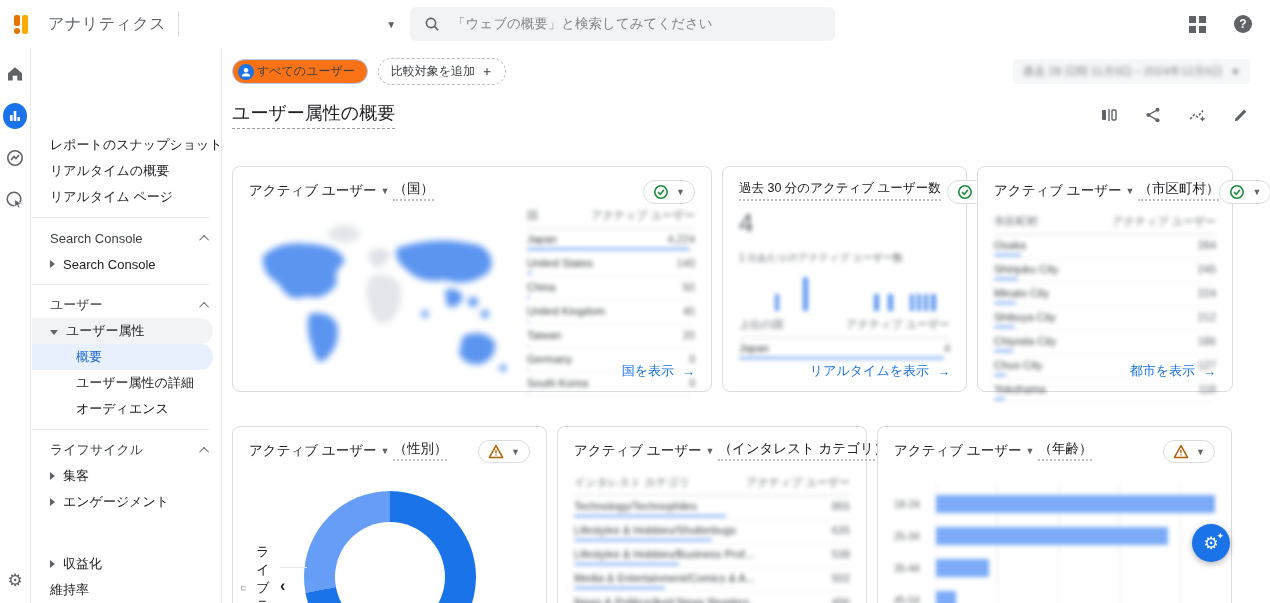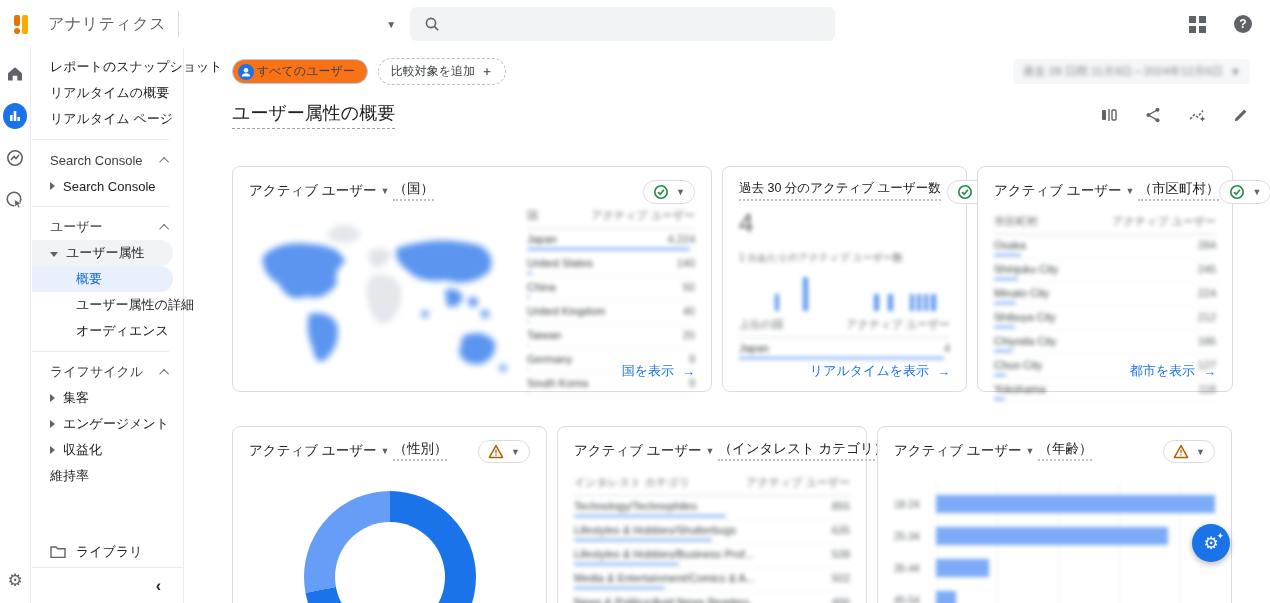--- a/index.html
+++ b/index.html
@@ -29,22 +29,22 @@
   
   .rail { position:absolute; left:0; top:48px; bottom:0; width:31px; border-right:1px solid #e8eaed;
     display:flex; flex-direction:column; align-items:center; padding-top:14px; gap:18px; background:#fff; z-index:4; }
   .rail .ric { width:24px; height:24px; display:flex; align-items:center; justify-content:center; cursor:pointer; }
   .rail .active-circle { width:26px; height:26px; background:#1a73e8; border-radius:50%;
     display:flex; align-items:center; justify-content:center; }
   .rail .spacer { flex:1; }
   .rail .gear { color:#5f6368; font-size:17px; margin-bottom:12px; cursor:pointer; }
 
   
-  .sidebar { position:absolute; left:32px; top:48px; bottom:0; width:152px; border-right:1px solid #e8eaed;
-    background:#fff; display:flex; flex-direction:column; padding-top:6px; z-index:4; }
+  .sidebar { position:absolute; left:32px; top:48px; bottom:0; width:190px; border-right:1px solid #e8eaed;
+    background:#fff; display:flex; flex-direction:row; padding-top:6px; z-index:4;align-items:flex-end; }
   .snav { flex:1; display:flex; flex-direction:column; }
   .s-item { height:26px; display:flex; align-items:center; font-size:13px; color:#202124;
     padding-left:18px; position:relative; cursor:pointer; white-space:nowrap; }
   .s-item .tri { width:0; height:0; border-top:4px solid transparent; border-bottom:4px solid transparent;
     border-left:5px solid #5f6368; margin-right:8px; margin-left:-13px; }
   .s-item .tri.down { border-left:4px solid transparent; border-right:4px solid transparent;
     border-top:5px solid #5f6368; border-bottom:none; margin-top:2px; }
   .s-item.indent2 { padding-left:44px; }
   .s-item.sect { color:#3c4043; cursor:pointer; }
   .s-item.sect .chev { margin-left:auto; margin-right:14px; width:7px; height:7px;
@@ -150,20 +150,21 @@
     <span class="bar-tall"></span>
   </div>
   <span class="app-title">アナリティクス</span>
   <span class="vdivider"></span>
   <span class="prop-caret">▼</span>
   <div class="searchbox">
     <svg width="16" height="16" viewBox="0 0 16 16">
       <circle cx="7" cy="7" r="4.6" fill="none" stroke="#5f6368" stroke-width="1.6"></circle>
       <line x1="10.6" y1="10.6" x2="14.2" y2="14.2" stroke="#5f6368" stroke-width="1.6"></line>
     </svg>
+    <span class="ph">「ウェブの概要」と検索してみてください</span>
   </div>
   <div class="header-right">
     <div class="grid-icon">
       <span></span>
         <span></span>
         <span></span>
         <span></span>
     </div>
     <div class="help-icon">?</div>
   </div>
@@ -244,21 +245,21 @@
         <span class="chev"></span>
       </div>
       <div class="s-item" style="padding-left: 31px;">
         <span class="tri"></span>
         <span>集客</span>
       </div>
       <div class="s-item" style="padding-left: 31px;">
         <span class="tri"></span>
         <span>エンゲージメント</span>
       </div>
-      <div class="s-item" style="padding-left: 31px;">
+      <div class="s-item" style="padding-left: 31px; margin-top: 36px;">
         <span class="tri"></span>
         <span>収益化</span>
       </div>
       <div class="s-item">
         <span>維持率</span>
       </div>
     </div>
   <div class="library-row">
     <svg width="16" height="14" viewBox="0 0 16 14">
       <path d="M1 2 h5 l1.6 1.8 H15 V12.4 H1 Z" fill="none" stroke="#5f6368" stroke-width="1.4"></path>

